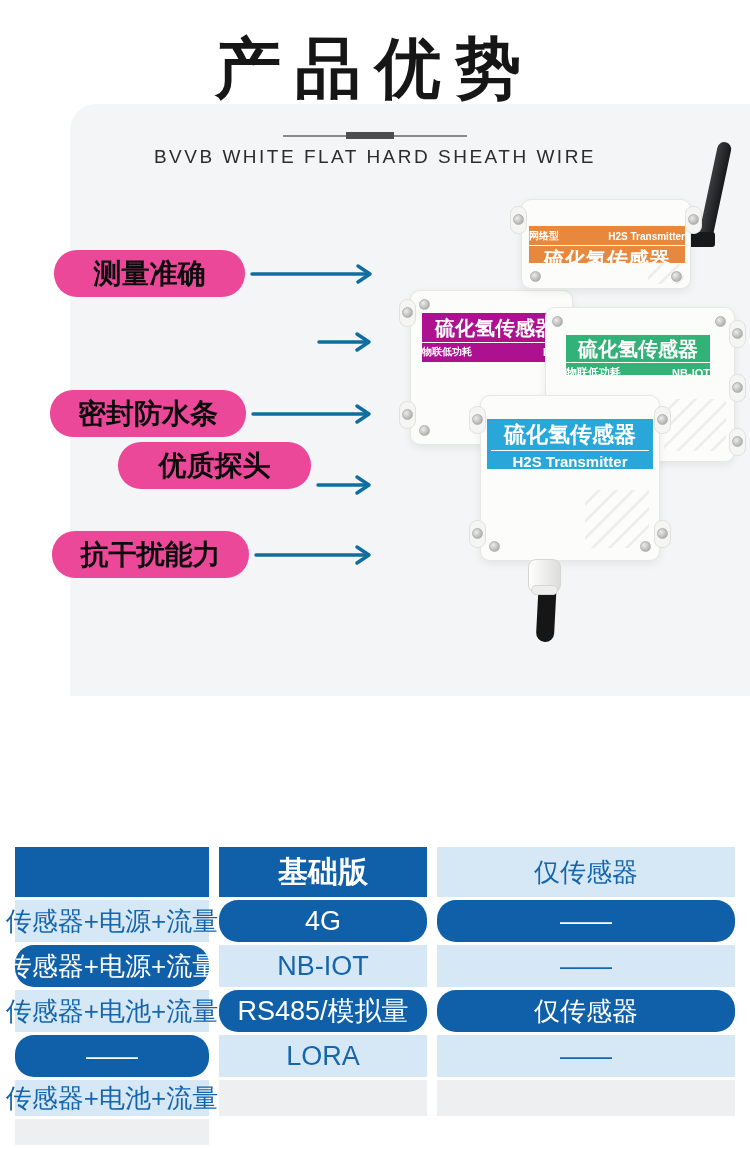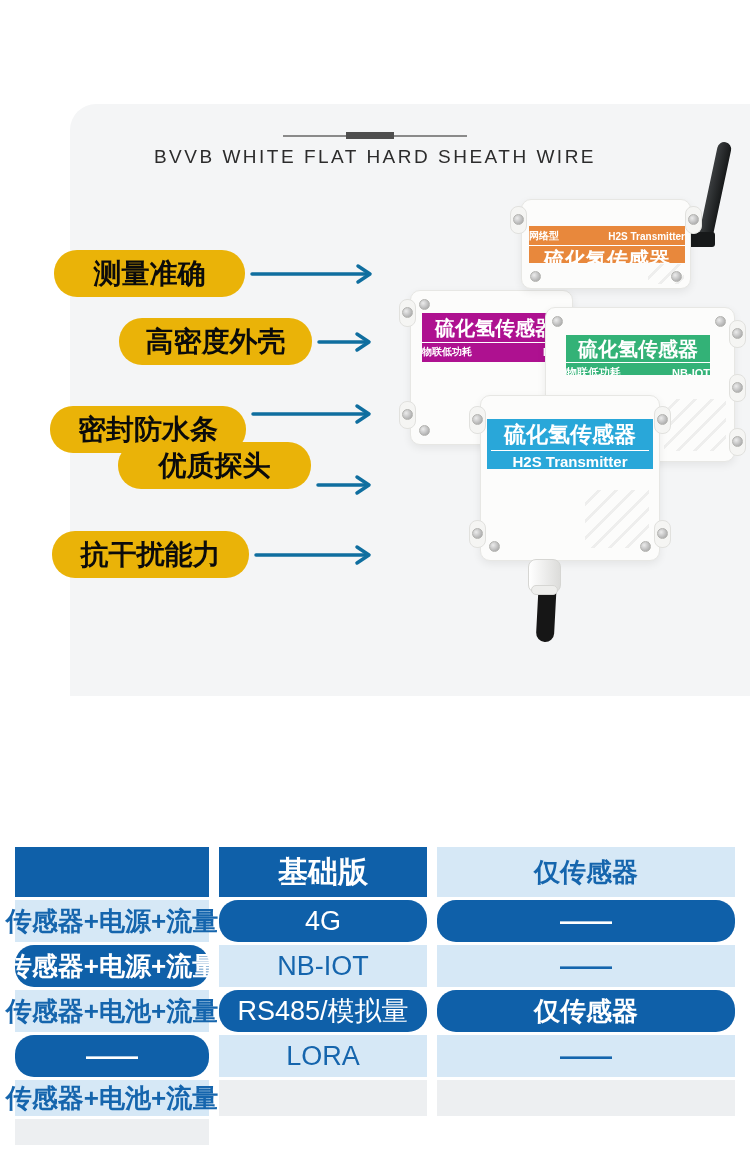--- a/index.html
+++ b/index.html
@@ -12,26 +12,26 @@
   .title { position: absolute; top: 24px; left: 0; width: 750px; text-align: center;
            font-size: 66px; font-weight: bold; color: #161616; letter-spacing: 14px; }
   .panel { position: absolute; left: 70px; top: 104px; width: 680px; height: 592px;
            background: #f4f5f6; border-top-left-radius: 26px; }
   .deco-line  { position: absolute; left: 283px; top: 135px; width: 184px; height: 2px; background: #8a8a8a; }
   .deco-thick { position: absolute; left: 63px;  top: -3px;  width: 48px;  height: 7px; background: #4e4e4e; }
   .subtitle { position: absolute; top: 146px; left: 0; width: 750px; text-align: center;
               font-size: 19px; font-weight: 500; color: #2c2c2c; letter-spacing: 2.5px; }
 
   
-  .pill { position: absolute; height: 47px; background: #eab308; border-radius: 23px;
+  .pill { position: absolute; height: 47px; background: #ec4899; border-radius: 23px;
           display: flex; align-items: center; justify-content: center;
           font-size: 28px; font-weight: 600; color: #0b0b0b; z-index: 5; }
   .p1 { left: 54px;  top: 250px; width: 191px; }
   .p2 { left: 119px; top: 318px; width: 193px; }
-  .p3 { left: 50px;  top: 406px; width: 196px; }
+  .p3 { left: 50px;  top: 390px; width: 196px; }
   .p4 { left: 118px; top: 442px; width: 193px; }
   .p5 { left: 52px;  top: 531px; width: 197px; }
   .arrow { position: absolute; z-index: 4; }
   .a1 { left: 250px; top: 261px; }
   .a2 { left: 317px; top: 329px; }
   .a3 { left: 251px; top: 401px; }
   .a4 { left: 316px; top: 472px; }
   .a5 { left: 254px; top: 542px; }
 
   
@@ -97,36 +97,36 @@
   
   .ctable { position: absolute; left: 15px; top: 847px; width: 720px;
             display: grid; grid-template-columns: 194px 208px 298px;
             grid-template-rows: 50px 42px 42px 42px 42px 36px 26px;
             column-gap: 10px; row-gap: 3px; }
   .c { display: flex; align-items: center; justify-content: center; white-space: nowrap; }
   .hd { background: #0f60a9; color: #ffffff; font-size: 30px; font-weight: bold; }
   .lt { background: #d6e8f6; color: #1565ad; }
   .dk { background: #0f60a9; color: #ffffff; border-radius: 19px; }
   .c-label { font-size: 27px; font-weight: 500; }
-  .c-val   { font-size: 26px; font-weight: bold; }
+  .c-val   { font-size: 26px; font-weight: normal; }
   .filler  { background: #edeff1; }
 </style>
 </head>
 <body>
 
 <div id="page">
 
+  <div class="title">产品优势</div>
   <div class="panel"></div>
   <div class="deco-line">
     <span class="deco-thick"></span>
   </div>
   <div class="subtitle">BVVB WHITE FLAT HARD SHEATH WIRE</div>
 
   <div class="pill p1">测量准确</div>
-  <div class="pill p2">高密度外壳</div>
   <div class="pill p3">密封防水条</div>
   <div class="pill p4">优质探头</div>
   <div class="pill p5">抗干扰能力</div>
 
   <svg class="arrow a1" width="134" height="26" viewBox="0 0 134 26">
     <line x1="2" y1="13" x2="118" y2="13" stroke="#0F6E9F" stroke-width="3.5" stroke-linecap="round"></line>
     <polyline points="108,5 120,13 108,21" fill="none" stroke="#0F6E9F" stroke-width="3.5" stroke-linecap="round" stroke-linejoin="round"></polyline>
   </svg>
   <svg class="arrow a2" width="66" height="26" viewBox="0 0 66 26">
     <line x1="2" y1="13" x2="50" y2="13" stroke="#0F6E9F" stroke-width="3.5" stroke-linecap="round"></line>

